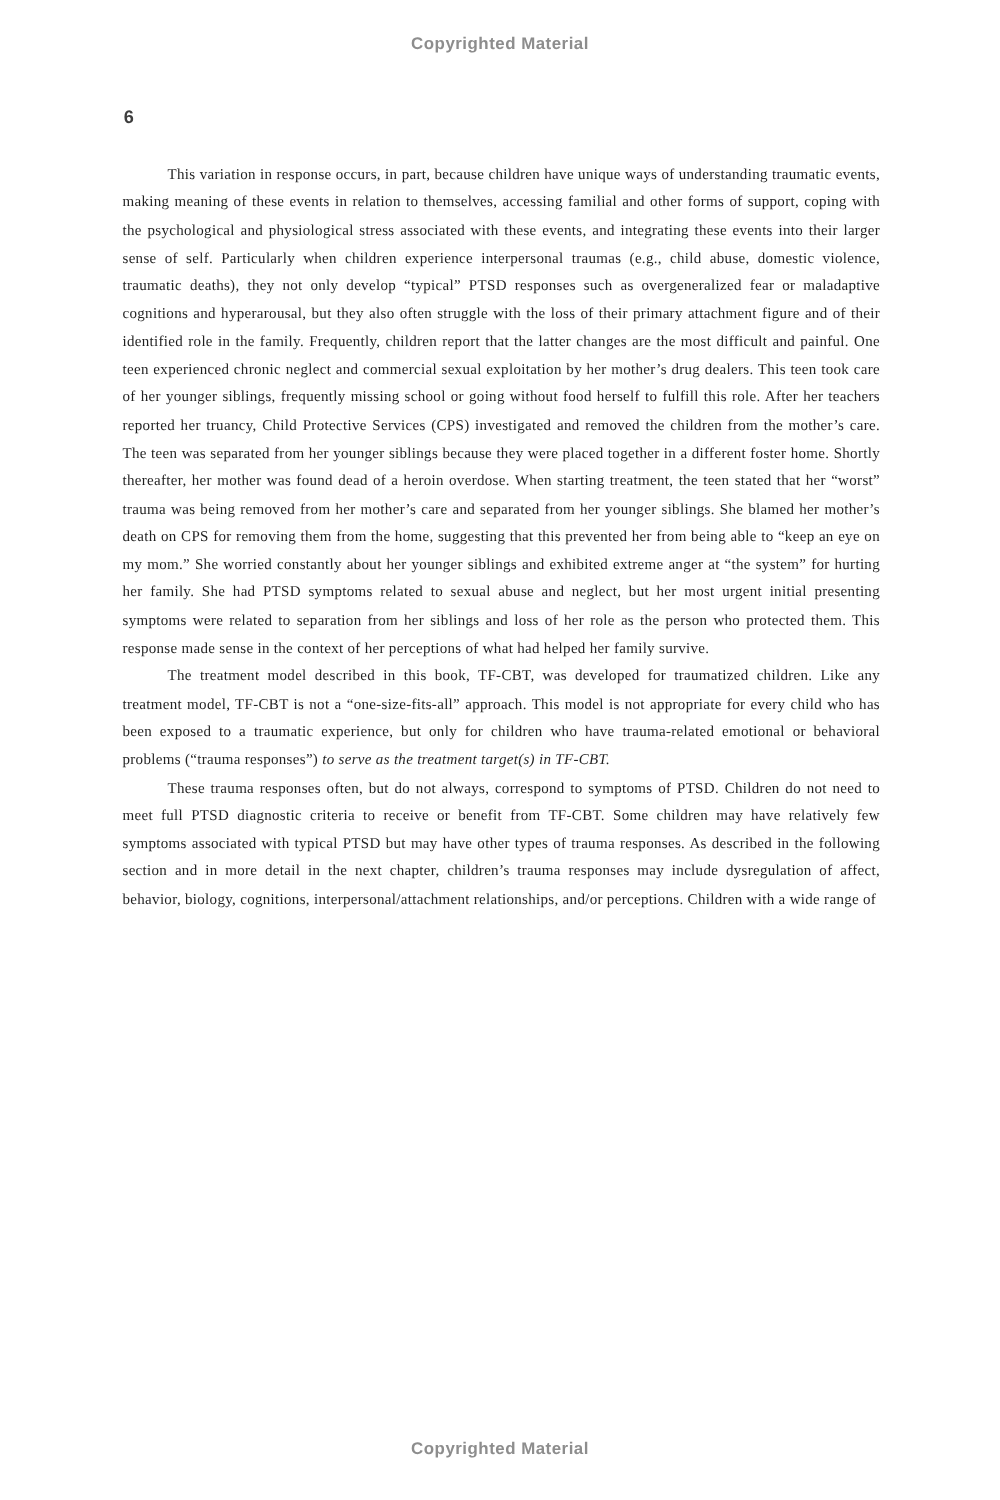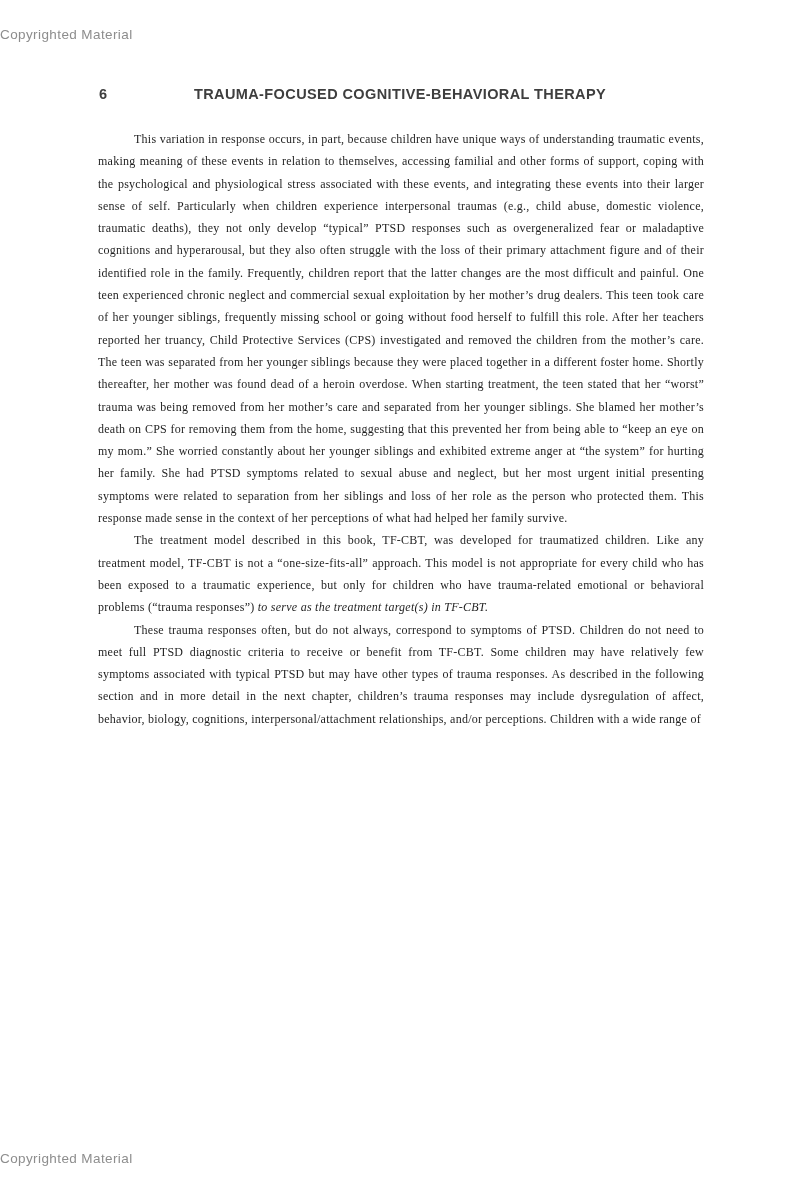--- a/index.html
+++ b/index.html
@@ -15,22 +15,23 @@
     position: relative;
     width: 800px;
     height: 1200px;
     background: var(--page-bg);
     overflow: hidden;
   }
   .copyright {
     position: absolute;
     left: 0;
     width: 100%;
+    text-align: center;
     font-family: "Liberation Sans", "DejaVu Sans", sans-serif;
-    font-weight: normal;
+    font-weight: bold;
     font-size: 13.5px;
     letter-spacing: 0.4px;
     color: var(--copyright-gray);
   }
   .copyright.top { top: 27px; }
   .copyright.bottom { top: 1151px; }
   .running-header {
     position: absolute;
     top: 86px;
     left: 0;
@@ -69,21 +70,20 @@
 </style>
 </head>
 <body>
 
 <div class="page">
 
   <div class="copyright top">Copyrighted Material</div>
 
   <header class="running-header">
     <span class="page-number">6</span>
-    <span class="header-title">TRAUMA-FOCUSED COGNITIVE-BEHAVIORAL THERAPY</span>
   </header>
 
   <main class="body-text">
     <p>
       <span>This variation in response occurs, in part, because children have unique ways of understanding traumatic events, making meaning of these events in relation to themselves, accessing familial and other forms of support, coping with the psychological and physiological stress associated with these events, and integrating these events into their larger sense of self. Particularly when children experience interpersonal traumas (e.g., child abuse, domestic violence, traumatic deaths), they not only develop “typical” PTSD responses such as overgeneralized fear or maladaptive cognitions and hyperarousal, but they also often struggle with the loss of their primary attachment figure and of their identified role in the family. Frequently, children report that the latter changes are the most difficult and painful. One teen experienced chronic neglect and commercial sexual exploitation by her mother’s drug dealers. This teen took care of her younger siblings, frequently missing school or going without food herself to fulfill this role. After her teachers reported her truancy, Child Protective Services (CPS) investigated and removed the children from the mother’s care. The teen was separated from her younger siblings because they were placed together in a different foster home. Shortly thereafter, her mother was found dead of a heroin overdose. When starting treatment, the teen stated that her “worst” trauma was being removed from her mother’s care and separated from her younger siblings. She blamed her mother’s death on CPS for removing them from the home, suggesting that this prevented her from being able to “keep an eye on my mom.” She worried constantly about her younger siblings and exhibited extreme anger at “the system” for hurting her family. She had PTSD symptoms related to sexual abuse and neglect, but her most urgent initial presenting symptoms were related to separation from her siblings and loss of her role as the person who protected them. This response made sense in the context of her perceptions of what had helped her family survive.</span>
     </p>
     <p>
       <span>The treatment model described in this book, TF-CBT, was developed for traumatized children. Like any treatment model, TF-CBT is not a “one-size-fits-all” approach. This model is not appropriate for every child who has been exposed to a traumatic experience, but only for children who have trauma-related emotional or behavioral problems (“trauma responses”) </span><span class="italic">to serve as the treatment target(s) in TF-CBT.</span>
     </p>
     <p>

